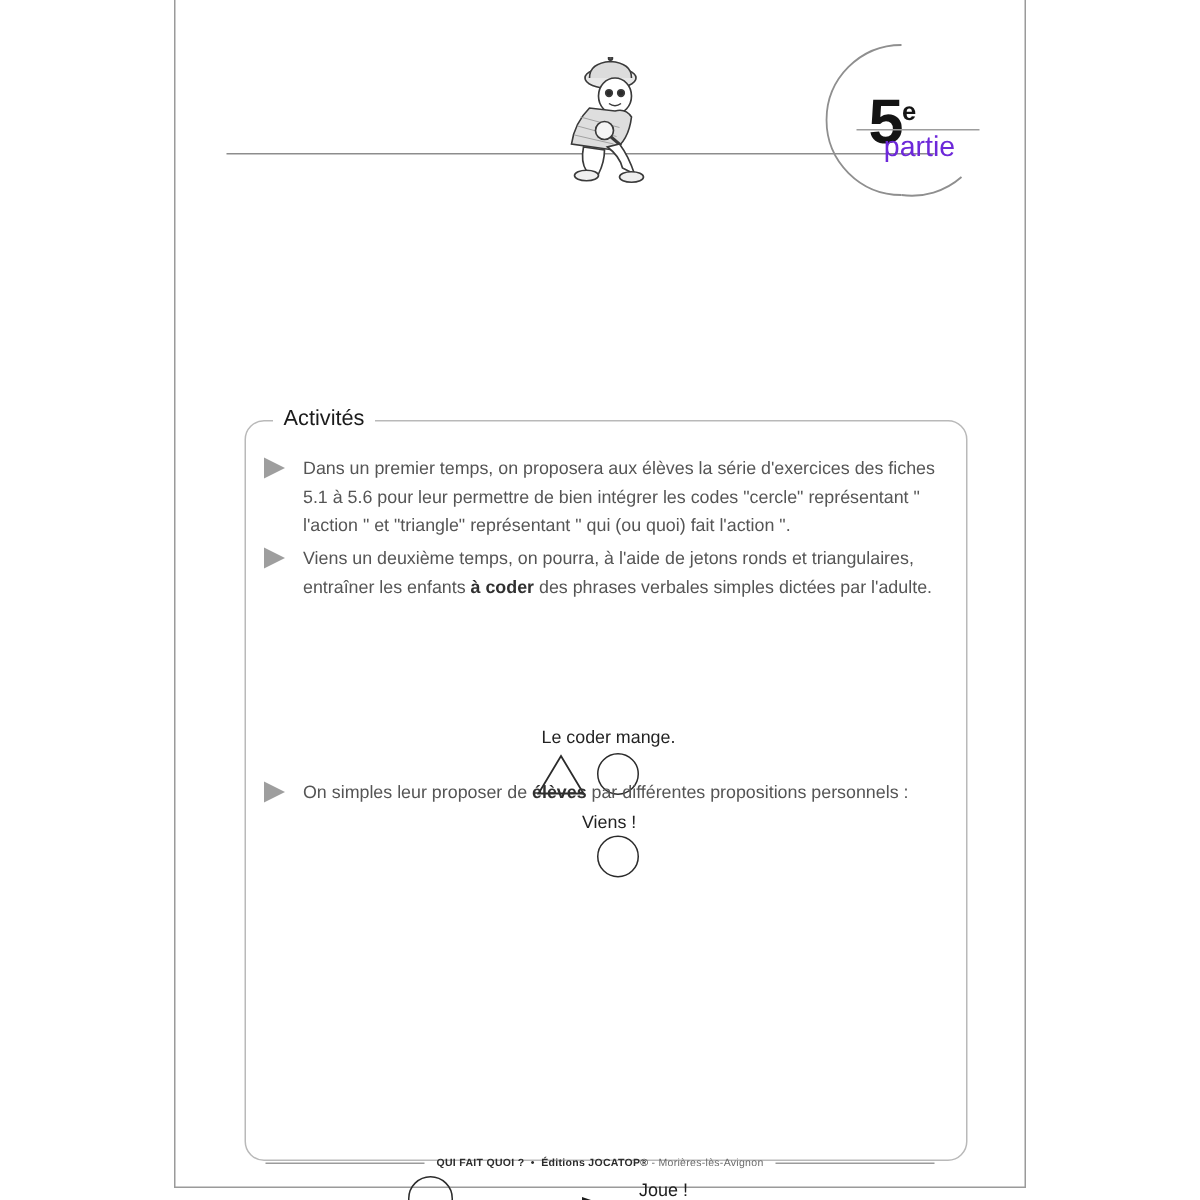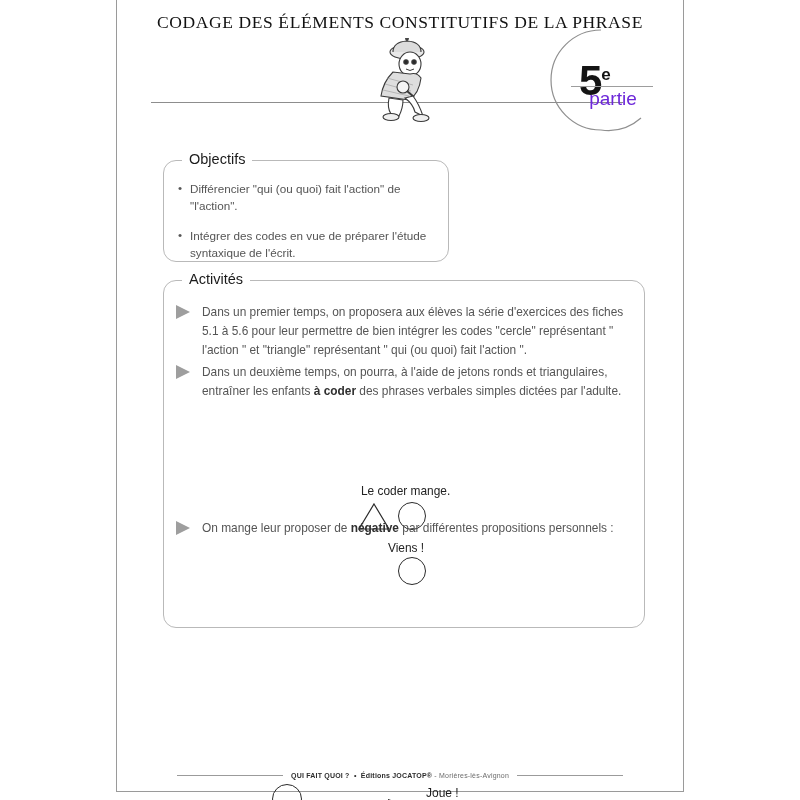--- a/index.html
+++ b/index.html
@@ -138,21 +138,21 @@
   #panel-remarque {
     left: 350px;
     top: 162px;
     width: 178px;
     height: 102px;
   }
   #panel-activites {
     left: 46px;
     top: 282px;
     width: 482px;
-    height: 348px;
+    height: 494px;
   }
 
   
   .obj-list {
     position: absolute;
     left: 14px;
     top: 20px;
     right: 10px;
     margin: 0;
     padding: 0;
@@ -290,21 +290,20 @@
   #footer-text .bold { font-weight: bold; }
   #footer-text .light { color: #6b6b6b; font-weight: normal; }
 </style>
 </head>
 <body>
 
 <div id="page">
 
   <div id="header">
 
-    <div id="doc-title">CODAGE DES ÉLÉMENTS CONSTITUTIFS DE LA PHRASE</div>
 
     <div id="header-rule"></div>
 
     <div id="mascot">
       <svg viewBox="0 0 72 86" width="72" height="86" aria-hidden="true">
         <g fill="none" stroke="#3a3a3a" stroke-width="1.1">
 
           <ellipse cx="38" cy="14" rx="17" ry="7" fill="#e8e8e8"></ellipse>
           <path d="M24 14 Q24 4 38 3 Q52 4 52 14" fill="#dcdcdc"></path>
           <path d="M38 3 L38 0" stroke-width="1"></path>
@@ -333,56 +332,49 @@
       <svg class="arc" viewBox="0 0 112 108" aria-hidden="true">
         <path d="M52 4 A50 50 0 0 0 52 104" fill="none" stroke="#8f8f8f" stroke-width="1.2"></path>
         <path d="M52 104 A50 50 0 0 0 92 92" fill="none" stroke="#8f8f8f" stroke-width="1.2"></path>
       </svg>
       <div id="part-number"><span>5</span><sup>e</sup></div>
       <div id="part-rule"></div>
       <div id="part-label">partie</div>
     </div>
   </div>
 
-  <div class="panel" id="panel-objectifs">
-    <div class="panel-title">Objectifs</div>
-    <ul class="obj-list">
-      <li>Différencier "qui (ou quoi) fait l'action" de "l'action".</li>
-      <li>Intégrer des codes en vue de préparer l'étude syntaxique de l'écrit.</li>
-    </ul>
-  </div>
 
 
   <div class="panel" id="panel-activites">
     <div class="panel-title">Activités</div>
 
     <div class="act-item" id="act1">
       <span class="act-arrow"></span>
       <p class="act-text">Dans un premier temps, on proposera aux élèves la série d'exercices des fiches 5.1 à 5.6 pour leur permettre de bien intégrer les codes "cercle" représentant " l'action " et "triangle" représentant " qui (ou quoi) fait l'action ".</p>
     </div>
 
     <div class="act-item" id="act2">
       <span class="act-arrow"></span>
-      <p class="act-text"><span>Dans un deuxième temps, on pourra, à l'aide de jetons ronds et triangulaires, entraîner les enfants </span><b>à coder</b><span> des phrases verbales simples dictées par l'adulte.</span></p>
+      <p class="act-text"><span>Viens un deuxième temps, on pourra, à l'aide de jetons ronds et triangulaires, entraîner les enfants </span><b>à coder</b><span> des phrases verbales simples dictées par l'adulte.</span></p>
 
       <div class="example-caption" id="cap-chat">Le coder mange.</div>
       <div class="shape-triangle" id="tri-1">
         <svg viewBox="0 0 32 28" width="32" height="28" aria-hidden="true">
             <polygon points="16,2 31,27 1,27" fill="none" stroke="#2b2b2b" stroke-width="1.2"></polygon>
           </svg>
       </div>
       <div class="shape-circle" id="cir-1"></div>
 
       <div class="example-caption" id="cap-viens">Viens !</div>
       <div class="shape-circle" id="cir-2"></div>
     </div>
 
     <div class="act-item" id="act3">
       <span class="act-arrow"></span>
-      <p class="act-text"><span>On mange leur proposer de </span><b>négative</b><span> par différentes propositions personnels :</span></p>
+      <p class="act-text"><span>On simples leur proposer de </span><b>élèves</b><span> par différentes propositions personnels :</span></p>
 
       <div class="shape-circle" id="cir-3"></div>
       <div class="arrow-line" id="arrow-a">
         <svg viewBox="0 0 72 10" width="72" height="10" aria-hidden="true">
           <line x1="0" y1="5" x2="62" y2="5" stroke="#1d1d1d" stroke-width="1.6"></line>
           <polygon points="72,5 60,1 60,9" fill="#1d1d1d"></polygon>
         </svg>
       </div>
       <ul class="answer-list" id="answers-a">
         <li>Joue !</li>

